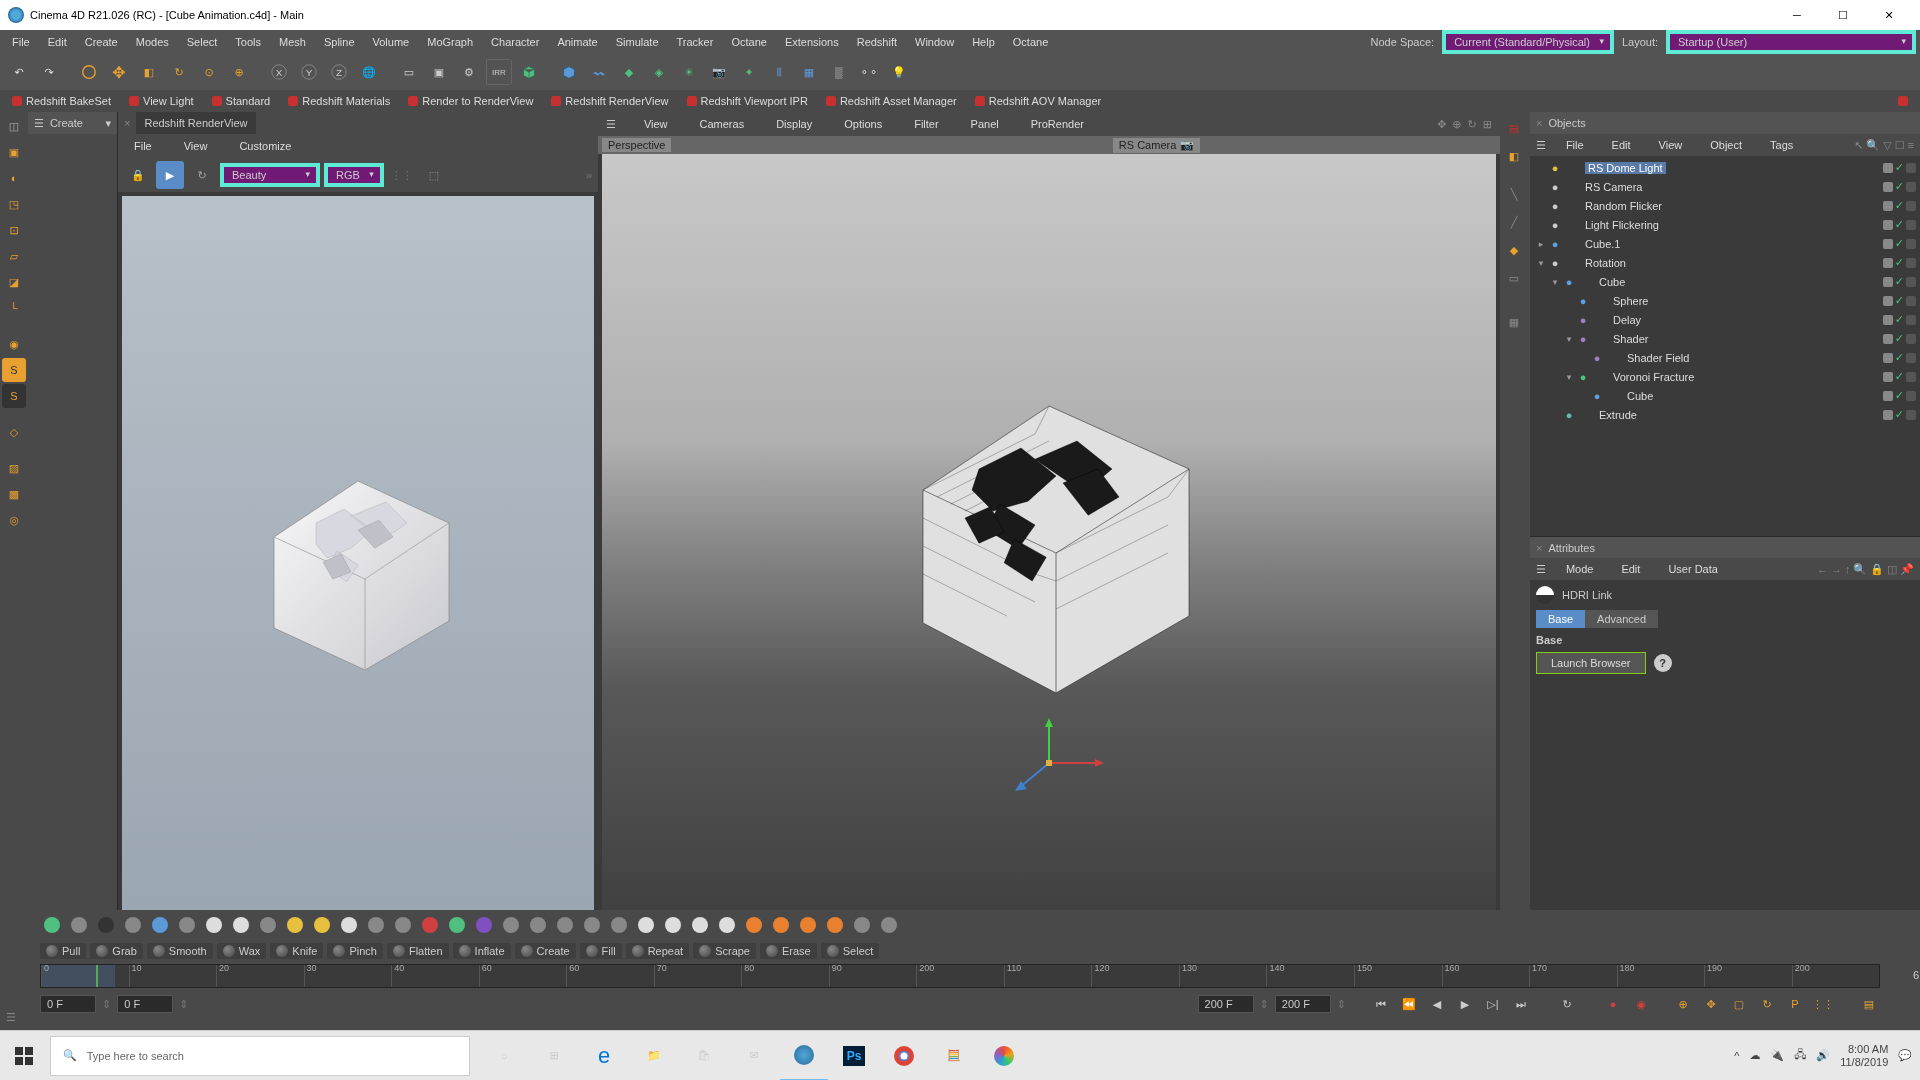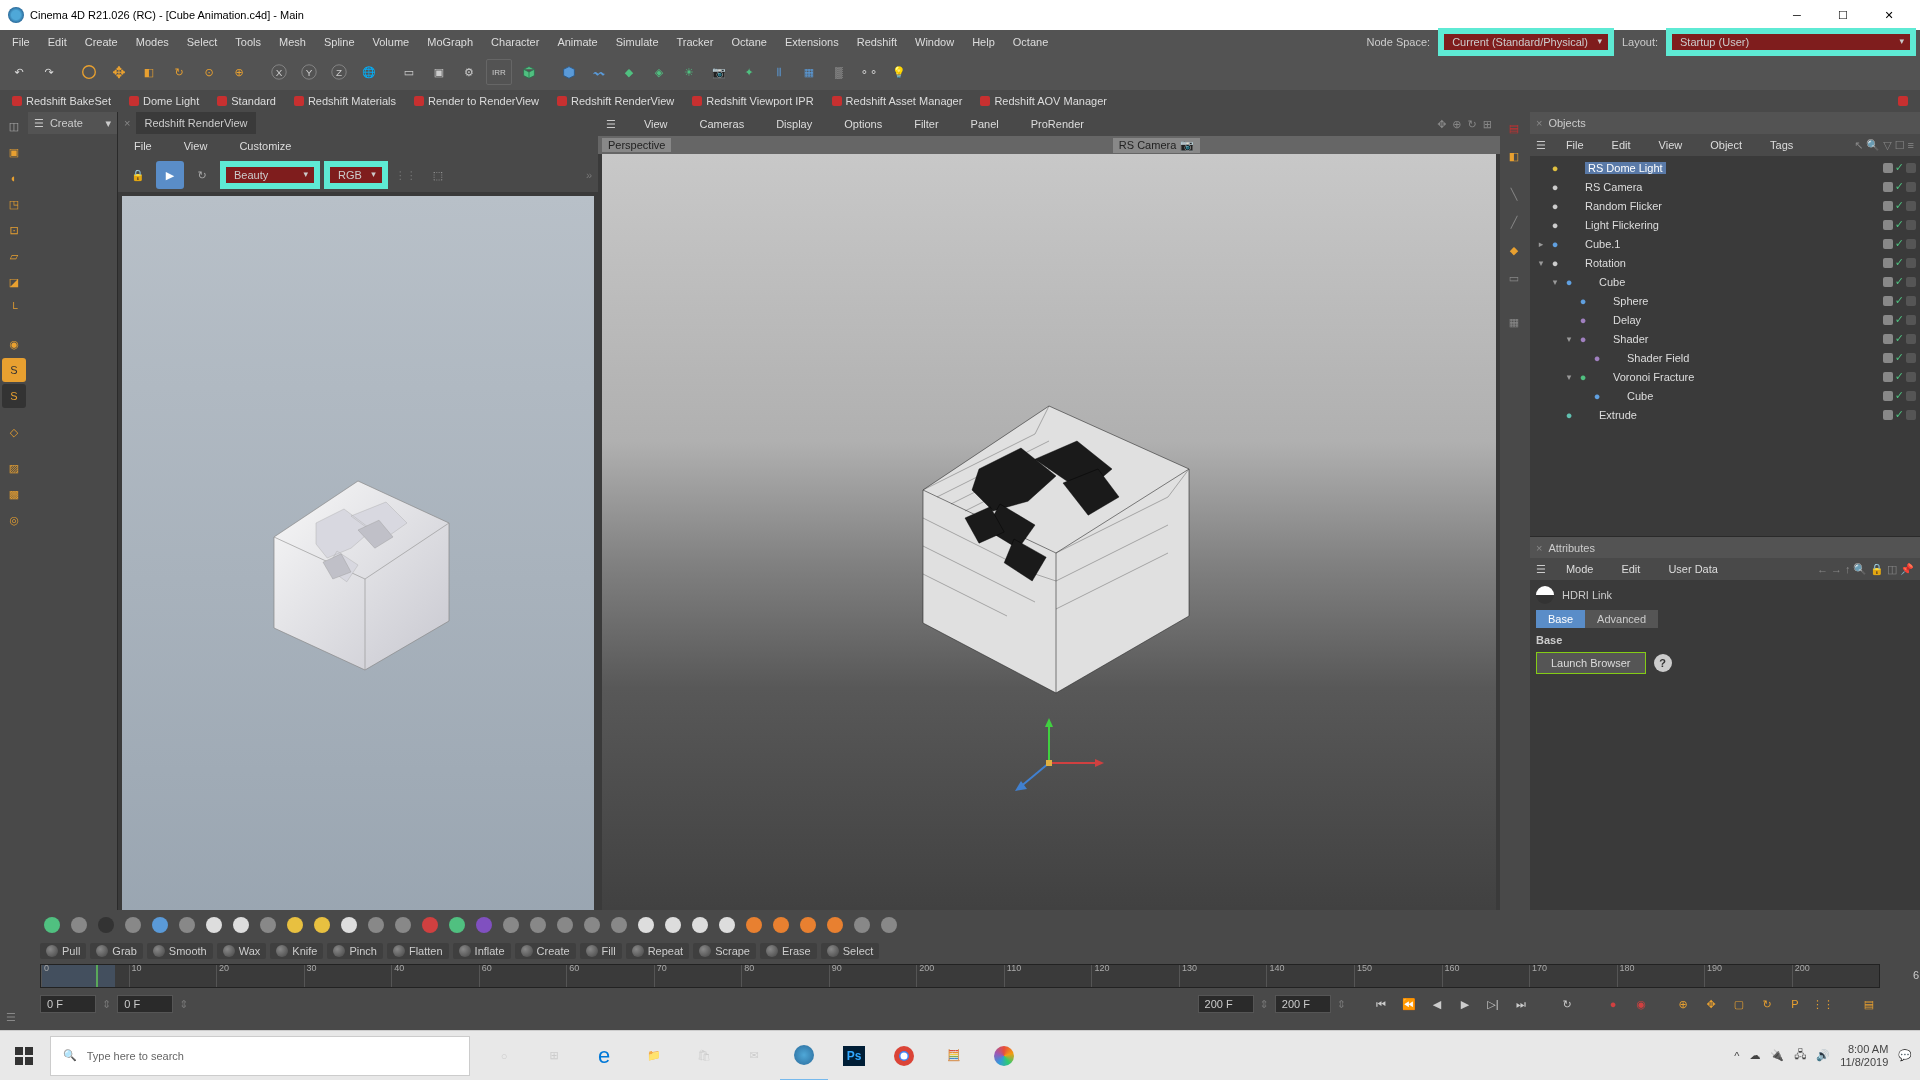--- a/index.html
+++ b/index.html
@@ -5,21 +5,21 @@
 *{margin:0;padding:0;box-sizing:border-box;font-family:"Segoe UI",Arial,sans-serif;font-size:11px;user-select:none}
 body{background:#3a3a3a;color:#ccc;width:1920px;height:1080px;overflow:hidden;position:relative}
 .titlebar{height:30px;background:#fff;color:#000;display:flex;align-items:center;padding:0 8px;justify-content:space-between}
 .titlebar-left{display:flex;align-items:center;gap:6px}
 .titlebar-icon{width:16px;height:16px;background:radial-gradient(circle,#4fa8d8 40%,#2a6a9a 70%);border-radius:50%}
 .win-controls{display:flex;gap:0}
 .win-btn{width:46px;height:30px;display:flex;align-items:center;justify-content:center;color:#000}
 .menubar{height:24px;background:#535353;display:flex;align-items:center;padding:0 4px;gap:2px}
 .menu-item{padding:3px 8px;color:#ddd;white-space:nowrap}
 .menubar-right{margin-left:auto;display:flex;align-items:center;gap:8px}
-.dropdown{background:#7f1d1d;border:6px solid #5eead4;padding:2px 20px 2px 8px;color:#ccc;position:relative;min-width:150px}
+.dropdown{background:#701a75;border:4px solid #5eead4;padding:2px 20px 2px 8px;color:#ccc;position:relative;min-width:150px}
 .dropdown::after{content:"▾";position:absolute;right:6px;top:2px;font-size:9px}
 .toolbar{height:36px;background:#535353;display:flex;align-items:center;padding:0 6px;gap:4px}
 .tb-btn{width:26px;height:26px;display:flex;align-items:center;justify-content:center;border-radius:2px}
 .tb-sep{width:6px}
 .tb-btn svg{width:18px;height:18px}
 .redshift-bar{height:22px;background:#494949;display:flex;align-items:center;padding:0 4px;gap:2px;overflow:hidden}
 .rs-btn{display:flex;align-items:center;gap:4px;padding:2px 8px;color:#ddd;white-space:nowrap}
 .rs-dot{width:10px;height:10px;background:#c73030;border-radius:2px}
 .main-area{position:absolute;top:112px;left:0;right:0;bottom:100px;display:flex}
 .left-tools{width:28px;background:#494949;display:flex;flex-direction:column;gap:2px;padding:2px}
@@ -204,21 +204,21 @@
   <div class="tb-btn" style="color:#ccc">💡</div>
 </div>
 
 <div class="redshift-bar">
   <div class="rs-btn">
       <div class="rs-dot"></div>
       <span>Redshift BakeSet</span>
     </div>
     <div class="rs-btn">
       <div class="rs-dot"></div>
-      <span>Dome Light</span>
+      <span>View Light</span>
     </div>
     <div class="rs-btn">
       <div class="rs-dot"></div>
       <span>Standard</span>
     </div>
     <div class="rs-btn">
       <div class="rs-dot"></div>
       <span>Redshift Materials</span>
     </div>
     <div class="rs-btn">

